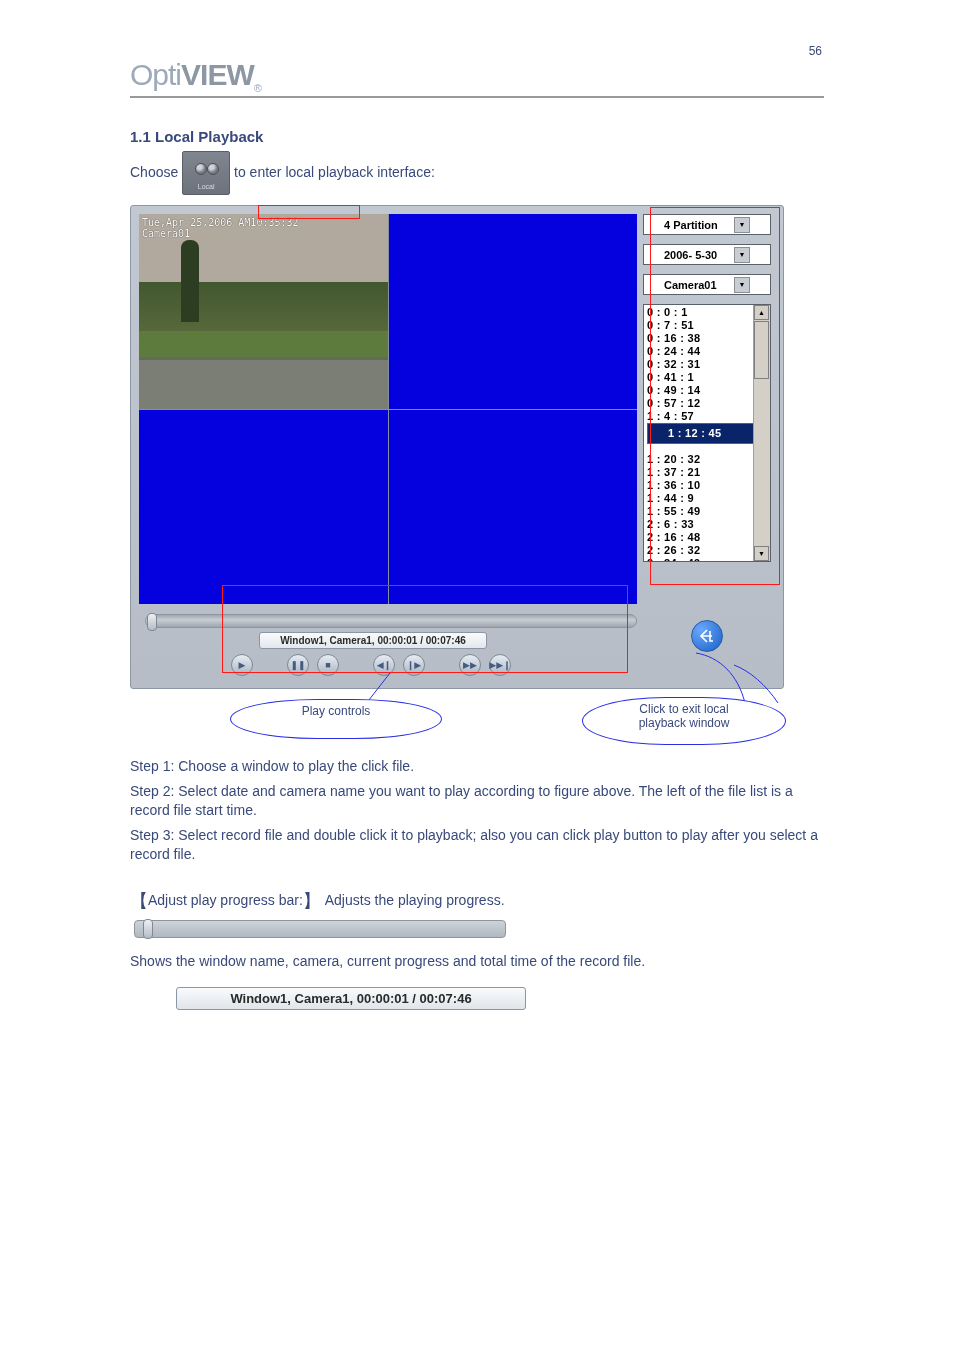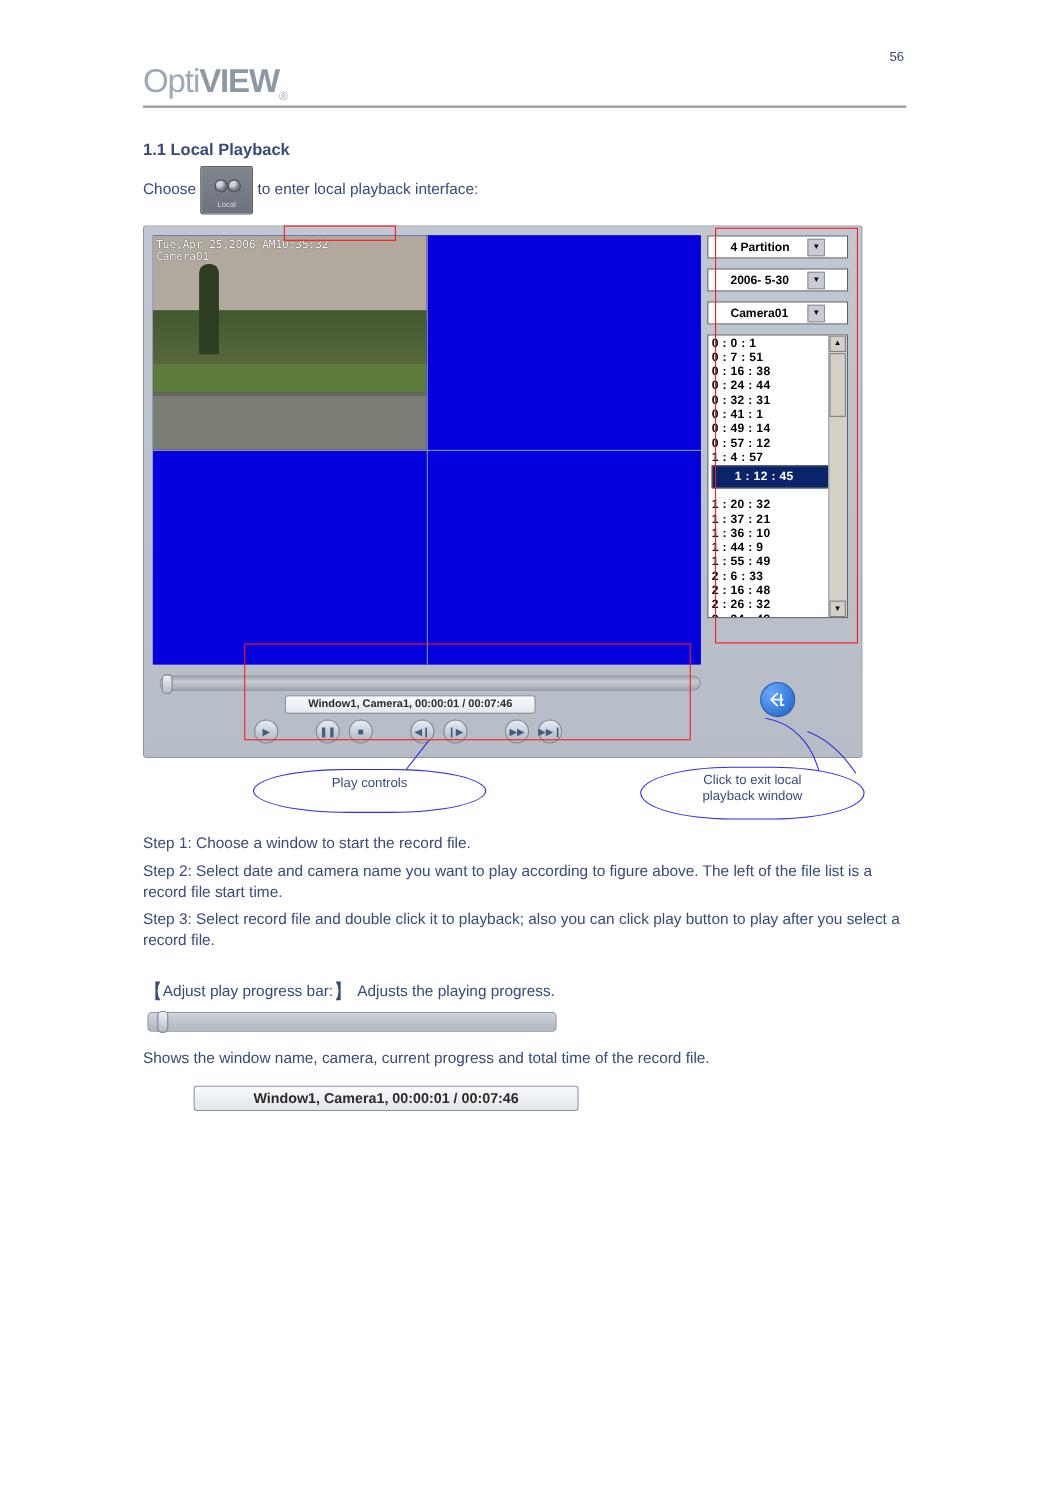--- a/index.html
+++ b/index.html
@@ -231,21 +231,21 @@
       <span>Play controls</span>
     </div>
     <div class="callout" style="left:452px; top:492px; width:204px; height:48px;">
       <span>Click to exit local</span>
       <span>playback window</span>
     </div>
   </div>
 
   <div style="height:62px"></div>
 
-  <div class="p">Step 1: Choose a window to start the record file.</div>
+  <div class="p">Step 1: Choose a window to play the click file.</div>
   <div class="p">Step 2: Select date and camera name you want to play according to figure above. The left of the file list is a record file start time.</div>
   <div class="p">Step 3: Select record file and double click it to playback; also you can click play button to play after you select a record file.</div>
 
   <div style="height:14px"></div>
 
   <div class="p">
     <span class="bracket">【</span><span style="font-weight:400;">Adjust play progress bar:</span><span class="bracket">】</span>
     <span>Adjusts the playing progress.</span>
   </div>
   <div class="standalone-bar">

